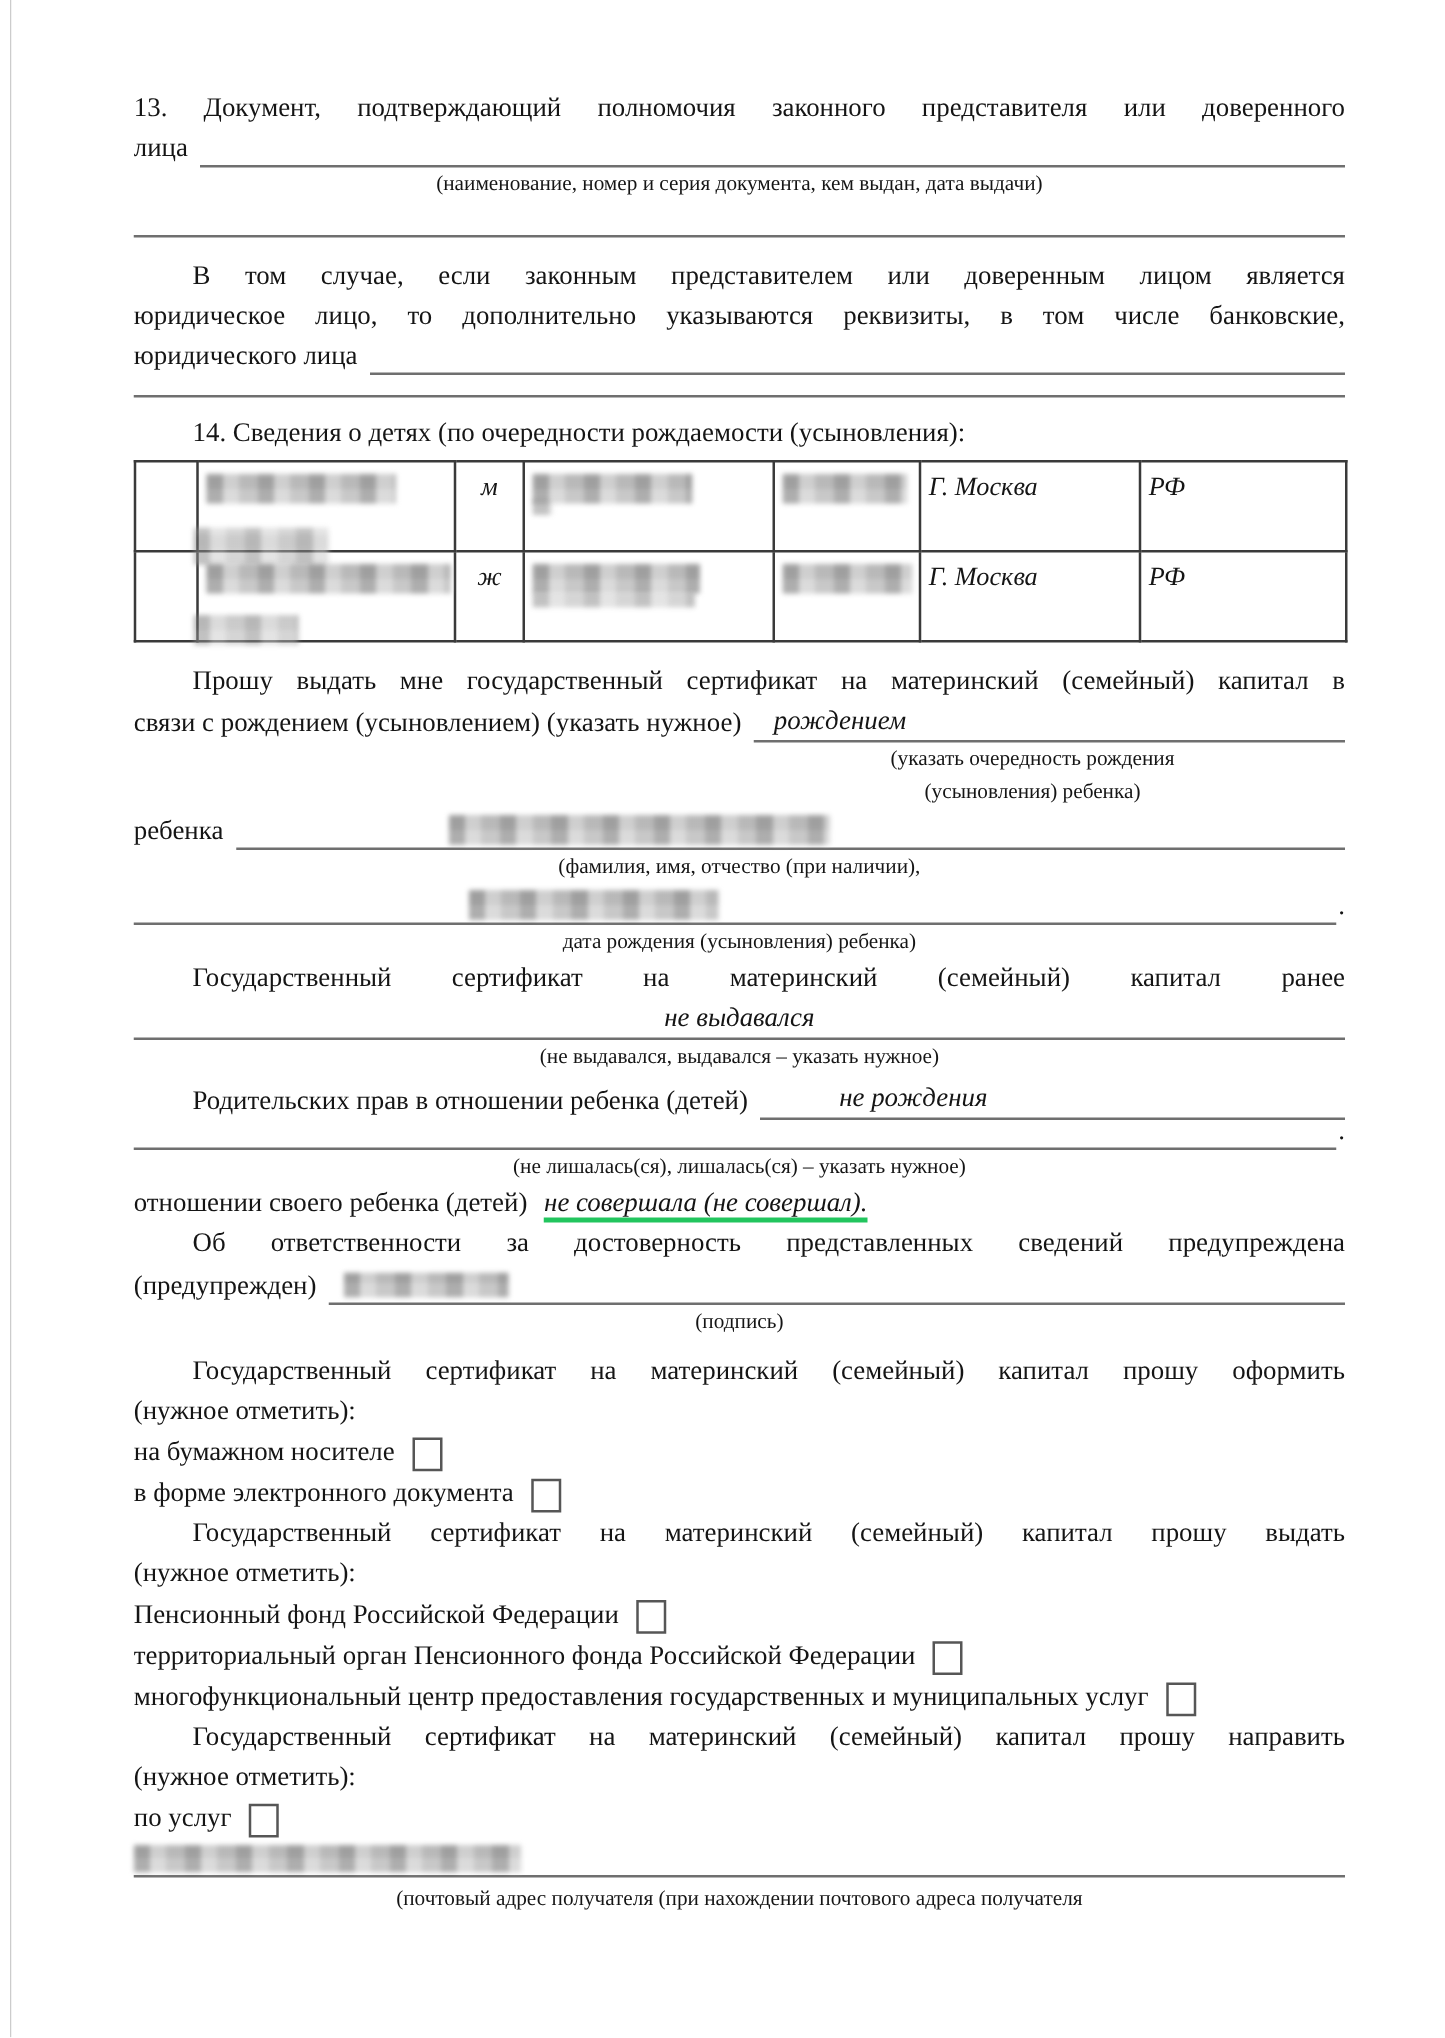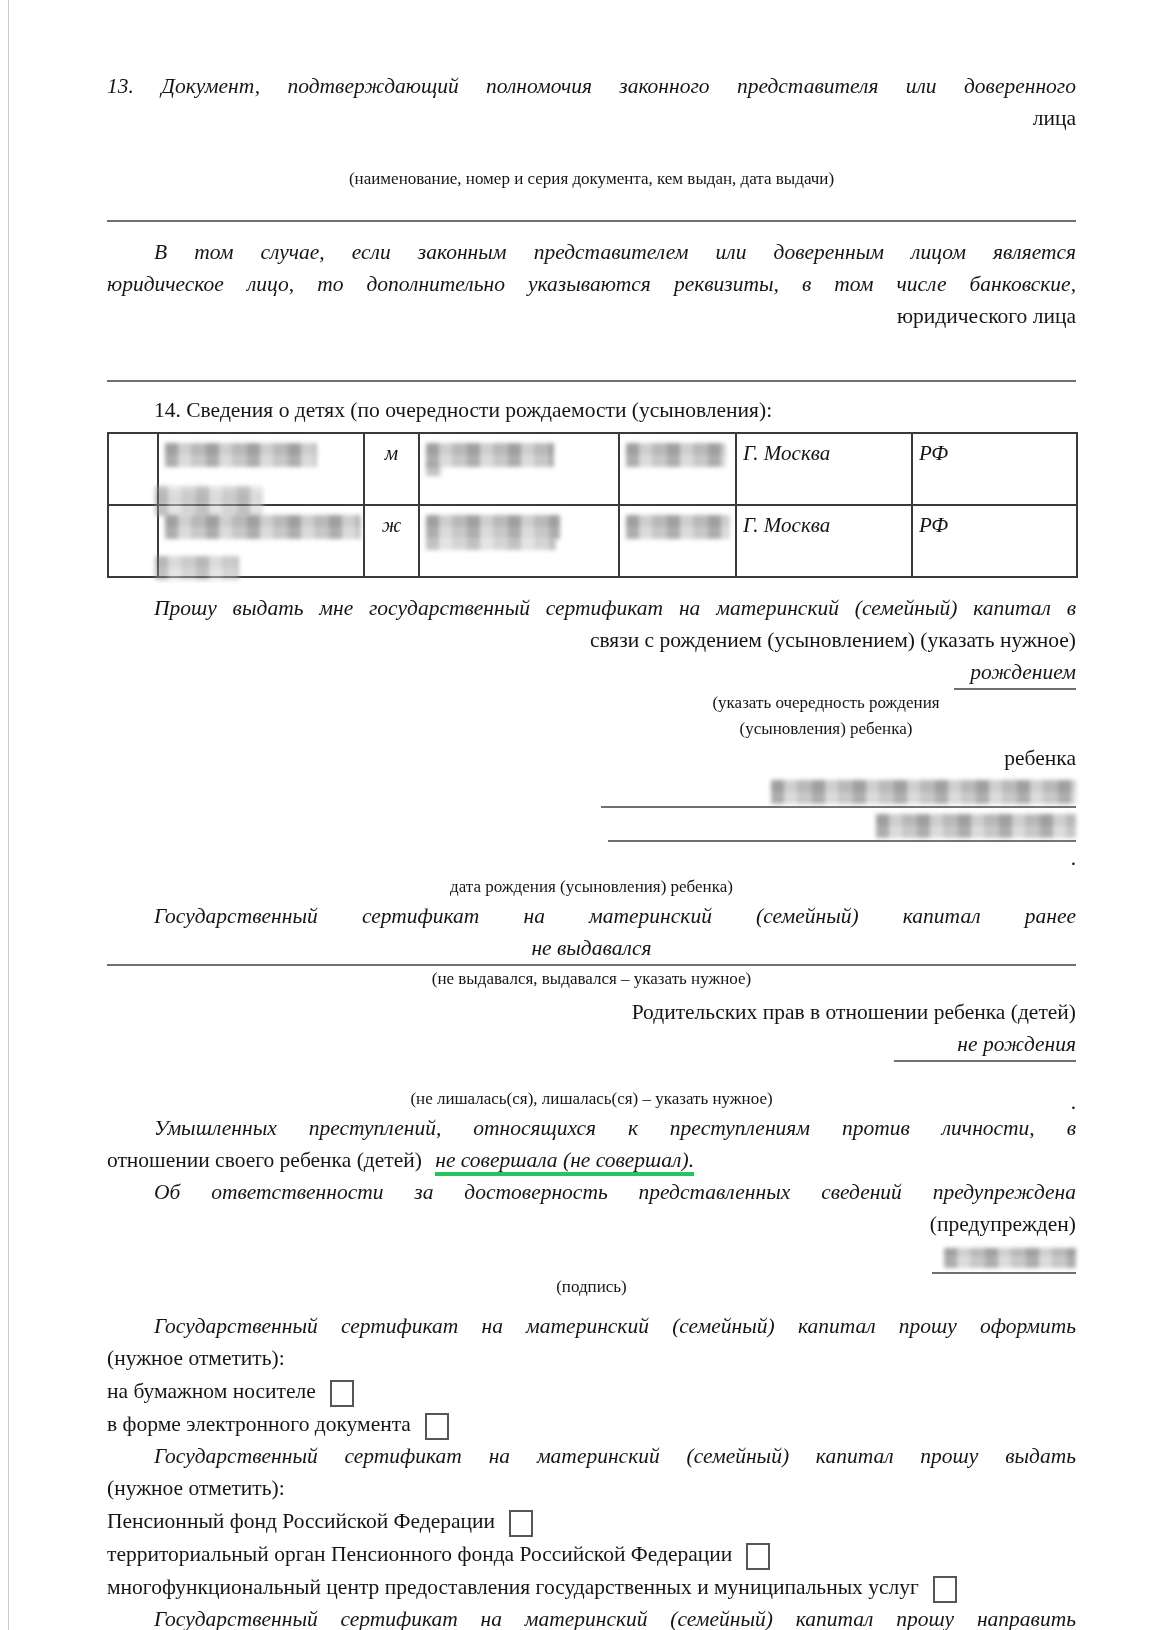--- a/index.html
+++ b/index.html
@@ -5,25 +5,25 @@
   html,body { margin:0; padding:0; background:#ffffff; }
   .page {
     position:relative; width:1156px; height:1630px; background:#ffffff;
     font-family:"Liberation Serif","DejaVu Serif",serif; color:#151515;
     overflow:hidden;
   }
   .scan-edge { position:absolute; left:8px; top:0; width:1px; height:100%; background:#cccccc; }
   .content { position:absolute; left:107px; top:70px; width:969px; }
 
   .tline { font-size:21.5px; line-height:32px; white-space:nowrap; }
-  .just  { text-align:justify; text-align-last:justify; white-space:normal;font-style:italic; }
+  .just  { text-align:justify; text-align-last:justify; white-space:normal; }
   .indent{ text-indent:47px; }
   .cap   { font-size:17px; line-height:26px; text-align:center; white-space:normal; }
 
-  .flexline { display:flex; align-items:flex-end;flex-direction:column; }
+  .flexline { display:flex; align-items:flex-end; }
   .fill { flex:1 1 auto; border-bottom:2px solid #6f6f6f; margin-left:10px; min-height:30px; }
   .fill.nolm { margin-left:0; }
   .val  { font-style:italic; padding-left:16px; }
   .ital { font-style:italic; }
   .uline-text { border-bottom:4px solid #22c55e; }
   .blank-ul { height:12px; border-bottom:2px solid #6f6f6f; }
   .dot { padding-left:2px; }
 
   .cap-block-right { width:460px; margin-left:auto; margin-right:20px; text-align:center; }
 
@@ -131,20 +131,21 @@
       <span class="fill"><span class="val">рождением</span></span>
     </div>
     <div class="cap cap-block-right">
       <div>(указать очередность рождения</div>
       <div>(усыновления) ребенка)</div>
     </div>
     <div class="tline flexline">
       <span>ребенка</span>
       <span class="fill" style="padding-left:170px"><span class="redact" style="width:305px"></span></span>
     </div>
+    <div class="cap">(фамилия, имя, отчество (при наличии),</div>
     <div class="tline flexline">
       <span class="fill nolm" style="padding-left:268px"><span class="redact" style="width:200px"></span></span>
       <span class="dot">.</span>
     </div>
     <div class="cap">дата рождения (усыновления) ребенка)</div>
 
     <div class="tline just indent">Государственный сертификат на материнский (семейный) капитал ранее</div>
     <div class="tline" style="border-bottom:2px solid #6f6f6f; text-align:center">
       <span class="ital">не выдавался</span>
     </div>
@@ -153,21 +154,20 @@
     <div class="tline flexline indent mt4">
       <span style="text-indent:47px">Родительских прав в отношении ребенка (детей)</span>
       <span class="fill"><span class="val">не рождения</span></span>
     </div>
     <div class="tline flexline mt8" style="height:16px; min-height:16px">
       <span class="fill nolm" style="min-height:14px"></span>
       <span class="dot">.</span>
     </div>
     <div class="cap">(не лишалась(ся), лишалась(ся) – указать нужное)</div>
 
-    <div class="tline just indent">Умышленных преступлений, относящихся к преступлениям против личности, в</div>
     <div class="tline">
       <span>отношении своего ребенка (детей)</span>
       <span class="ital uline-text" style="margin-left:8px">не совершала (не совершал).</span>
     </div>
 
     <div class="tline just indent">Об ответственности за достоверность представленных сведений предупреждена</div>
     <div class="tline flexline">
       <span>(предупрежден)</span>
       <span class="fill" style="padding-left:12px"><span class="redact" style="width:132px; height:20px"></span></span>
     </div>

